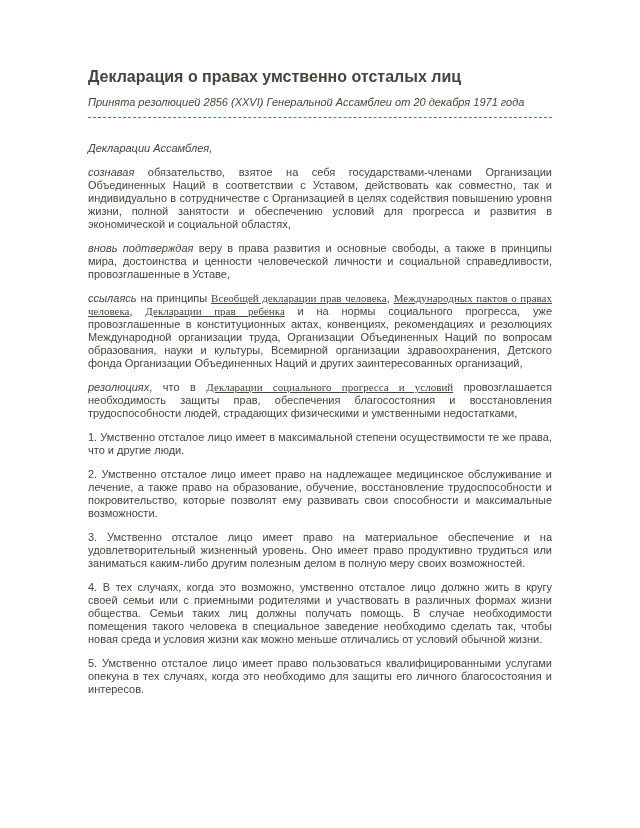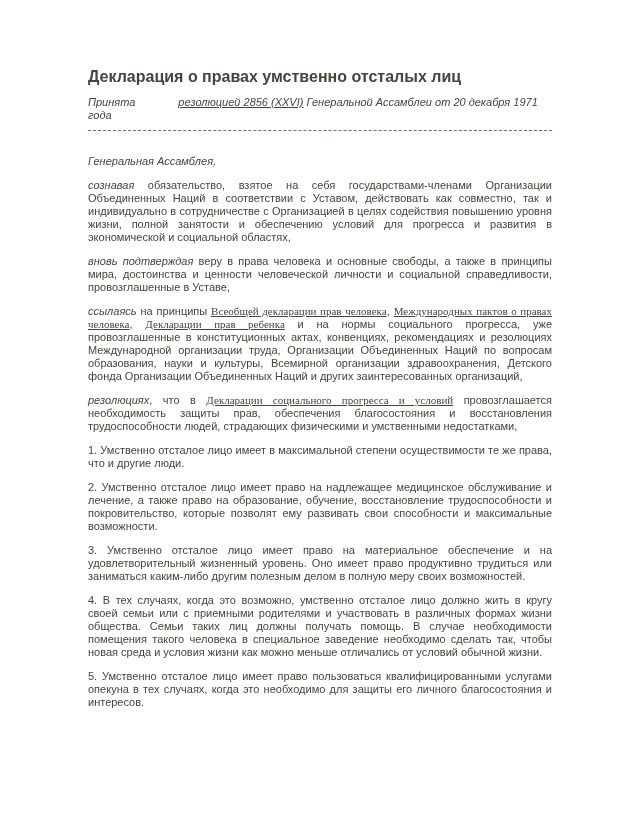--- a/index.html
+++ b/index.html
@@ -37,33 +37,33 @@
   }
   .para {
     font-size: 11px;
     line-height: 13px;
     text-align: justify;
     margin: 0 0 11px 0;
   }
   .s-n { font-style: normal; }
   .s-i { font-style: italic; }
   .s-u { text-decoration: underline; cursor: pointer; font-family: Liberation Serif, serif; }
-  .s-iu { font-style: italic; text-decoration: underline; cursor: pointer; margin-left: 40px; }
+  .s-iu { font-style: italic; cursor: pointer; }
 </style>
 </head>
 <body style="background: rgb(255, 255, 255);">
 
 <div class="page">
   <h1 class="title">Декларация о правах умственно отсталых лиц</h1>
   <p class="subtitle"><span class="s-i">Принята </span><span class="s-iu">резолюцией 2856 (XXVI)</span><span class="s-i"> Генеральной Ассамблеи от 20 декабря 1971 года</span></p>
   <hr class="separator">
   <div class="content">
-      <p class="para"><span class="s-i">Генеральная Ассамблея,</span></p>
+      <p class="para"><span class="s-i">Декларации Ассамблея,</span></p>
       <p class="para"><span class="s-i">сознавая</span><span class="s-n"> обязательство, взятое на себя государствами-членами Организации Объединенных Наций в соответствии с Уставом, действовать как совместно, так и индивидуально в сотрудничестве с Организацией в целях содействия повышению уровня жизни, полной занятости и обеспечению условий для прогресса и развития в экономической и социальной областях,</span></p>
-      <p class="para"><span class="s-i">вновь подтверждая</span><span class="s-n"> веру в права человека и основные свободы, а также в принципы мира, достоинства и ценности человеческой личности и социальной справедливости, провозглашенные в Уставе,</span></p>
+      <p class="para"><span class="s-i">вновь подтверждая</span><span class="s-n"> веру в права развития и основные свободы, а также в принципы мира, достоинства и ценности человеческой личности и социальной справедливости, провозглашенные в Уставе,</span></p>
       <p class="para"><span class="s-i">ссылаясь</span><span class="s-n"> на принципы </span><span class="s-u">Всеобщей декларации прав человека</span><span class="s-n">, </span><span class="s-u">Международных пактов о правах человека</span><span class="s-n">, </span><span class="s-u">Декларации прав ребенка</span><span class="s-n"> и на нормы социального прогресса, уже провозглашенные в конституционных актах, конвенциях, рекомендациях и резолюциях Международной организации труда, Организации Объединенных Наций по вопросам образования, науки и культуры, Всемирной организации здравоохранения, Детского фонда Организации Объединенных Наций и других заинтересованных организаций,</span></p>
       <p class="para"><span class="s-i">резолюциях</span><span class="s-n">, что в </span><span class="s-u">Декларации социального прогресса и условий</span><span class="s-n"> провозглашается необходимость защиты прав, обеспечения благосостояния и восстановления трудоспособности людей, страдающих физическими и умственными недостатками,</span></p>
       <p class="para"><span class="s-n">1. Умственно отсталое лицо имеет в максимальной степени осуществимости те же права, что и другие люди.</span></p>
       <p class="para"><span class="s-n">2. Умственно отсталое лицо имеет право на надлежащее медицинское обслуживание и лечение, а также право на образование, обучение, восстановление трудоспособности и покровительство, которые позволят ему развивать свои способности и максимальные возможности.</span></p>
       <p class="para"><span class="s-n">3. Умственно отсталое лицо имеет право на материальное обеспечение и на удовлетворительный жизненный уровень. Оно имеет право продуктивно трудиться или заниматься каким-либо другим полезным делом в полную меру своих возможностей.</span></p>
       <p class="para"><span class="s-n">4. В тех случаях, когда это возможно, умственно отсталое лицо должно жить в кругу своей семьи или с приемными родителями и участвовать в различных формах жизни общества. Семьи таких лиц должны получать помощь. В случае необходимости помещения такого человека в специальное заведение необходимо сделать так, чтобы новая среда и условия жизни как можно меньше отличались от условий обычной жизни.</span></p>
       <p class="para"><span class="s-n">5. Умственно отсталое лицо имеет право пользоваться квалифицированными услугами опекуна в тех случаях, когда это необходимо для защиты его личного благосостояния и интересов.</span></p>
     </div>
 </div>
 

